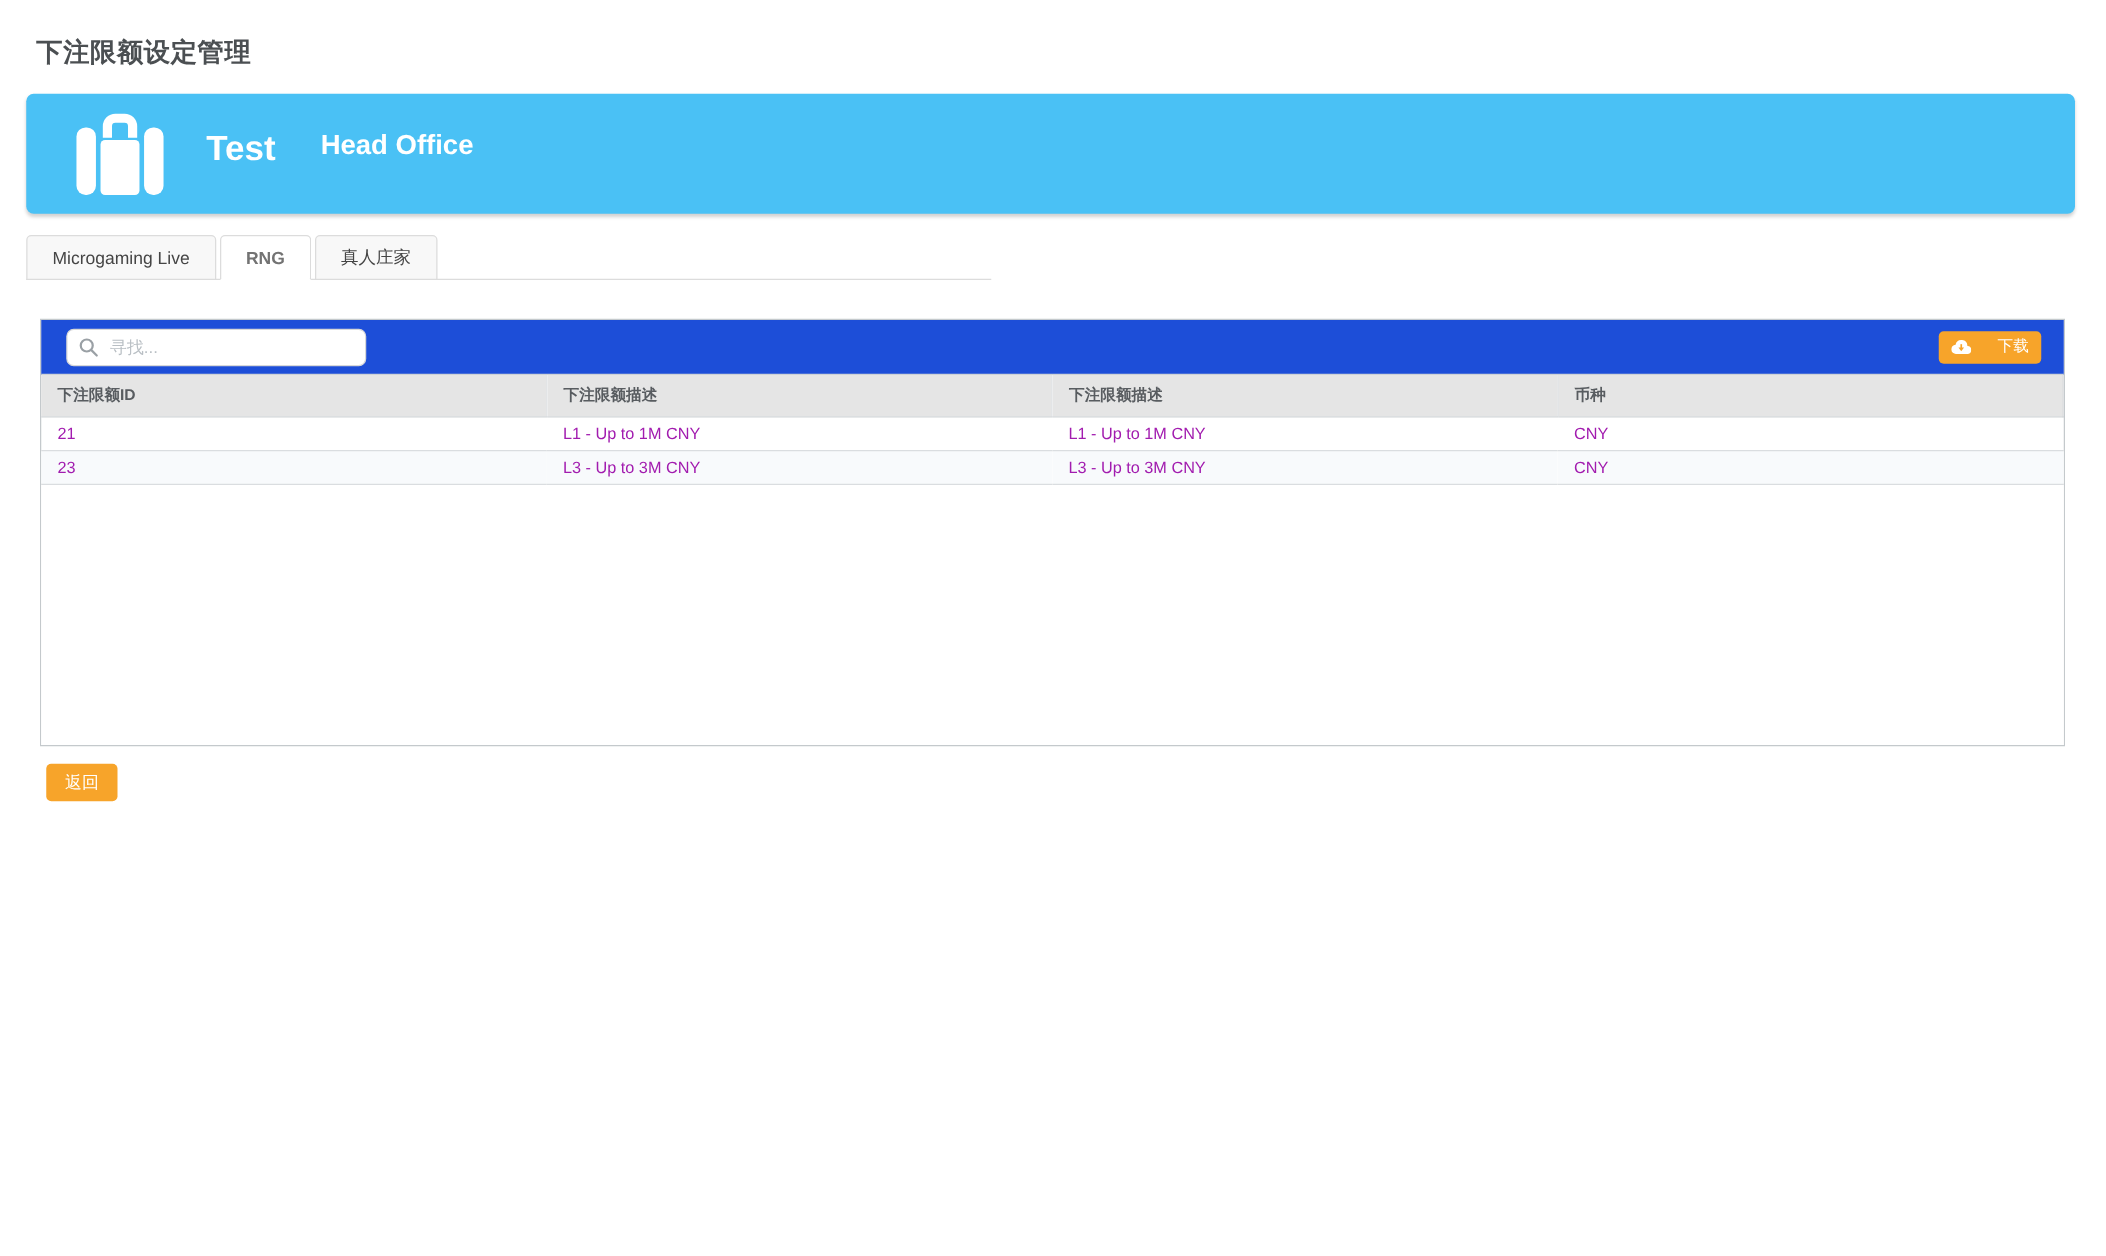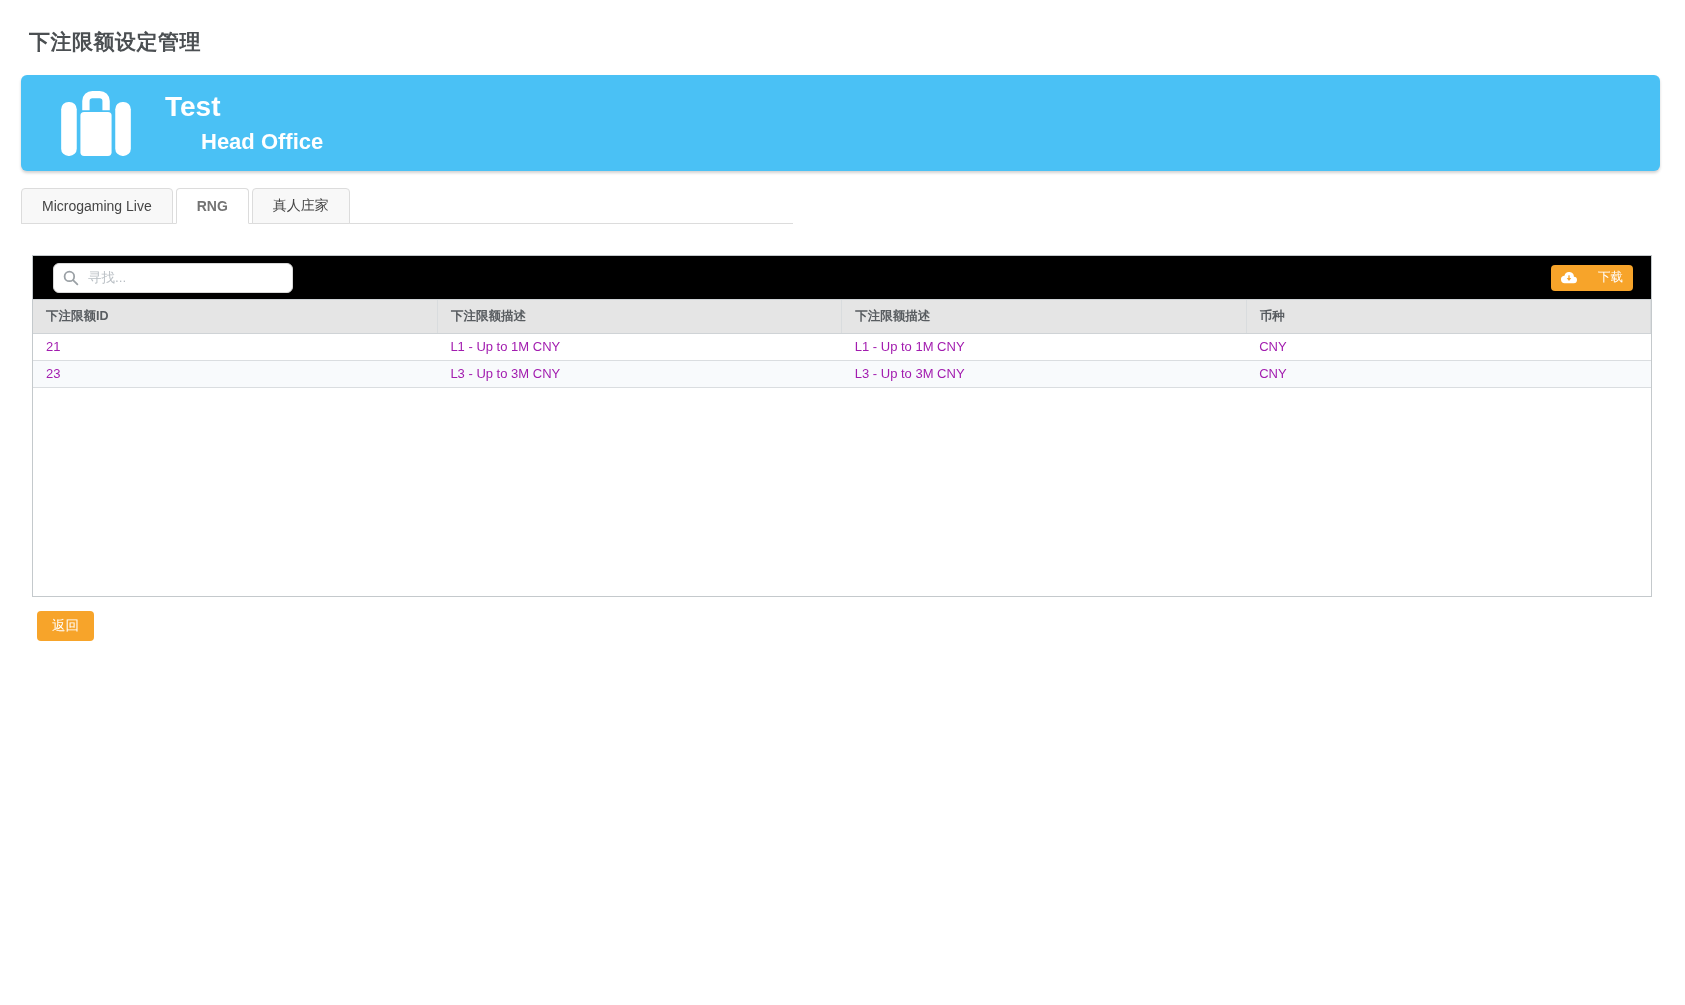--- a/index.html
+++ b/index.html
@@ -23,21 +23,21 @@
     margin:19px 0 0 21px;
     width:1639px;height:96px;
     background:#4ac1f5;
     border-radius:6px;
     box-shadow:0 2px 3px rgba(0,0,0,0.18);
     display:flex;align-items:center;
     padding-left:39px;
     box-sizing:border-box;
   }
   .banner-icon{width:72px;height:66px;flex:0 0 auto;margin-right:33px;display:block;}
-  .banner-text{display:flex;flex-direction:column;}
+  .banner-text{display:flex;flex-direction:row;}
   .banner-title{color:#ffffff;font-size:28px;font-weight:700;line-height:1.1;margin-bottom:8px;}
   .banner-subtitle{color:#ffffff;font-size:22px;font-weight:700;line-height:1.1;margin-left:36px;}
   
   .tabbar{
     margin:17px 0 0 21px;
     width:772px;
     display:flex;
     align-items:center;
     border-bottom:1px solid #dcdcdc;
   }
@@ -66,21 +66,21 @@
   .panel{
     margin:31px 0 0 32px;
     width:1620px;height:342px;
     border:1px solid #c4c9cc;
     background:#ffffff;
     box-sizing:border-box;
     display:flex;flex-direction:column;
   }
   .toolbar{
     height:44px;flex:0 0 auto;
-    background:#000000;
+    background:#1d4ed8;
     display:flex;align-items:center;justify-content:space-between;
     padding:0 18px 0 20px;
     border-bottom:1px solid #cfd3d6;
     box-sizing:border-box;
   }
   .search-wrap{position:relative;display:flex;align-items:center;}
   .search-icon{position:absolute;left:10px;top:7px;width:16px;height:16px;pointer-events:none;}
   .search-input{
     width:240px;height:30px;
     border:1px solid #d8d8d8;

